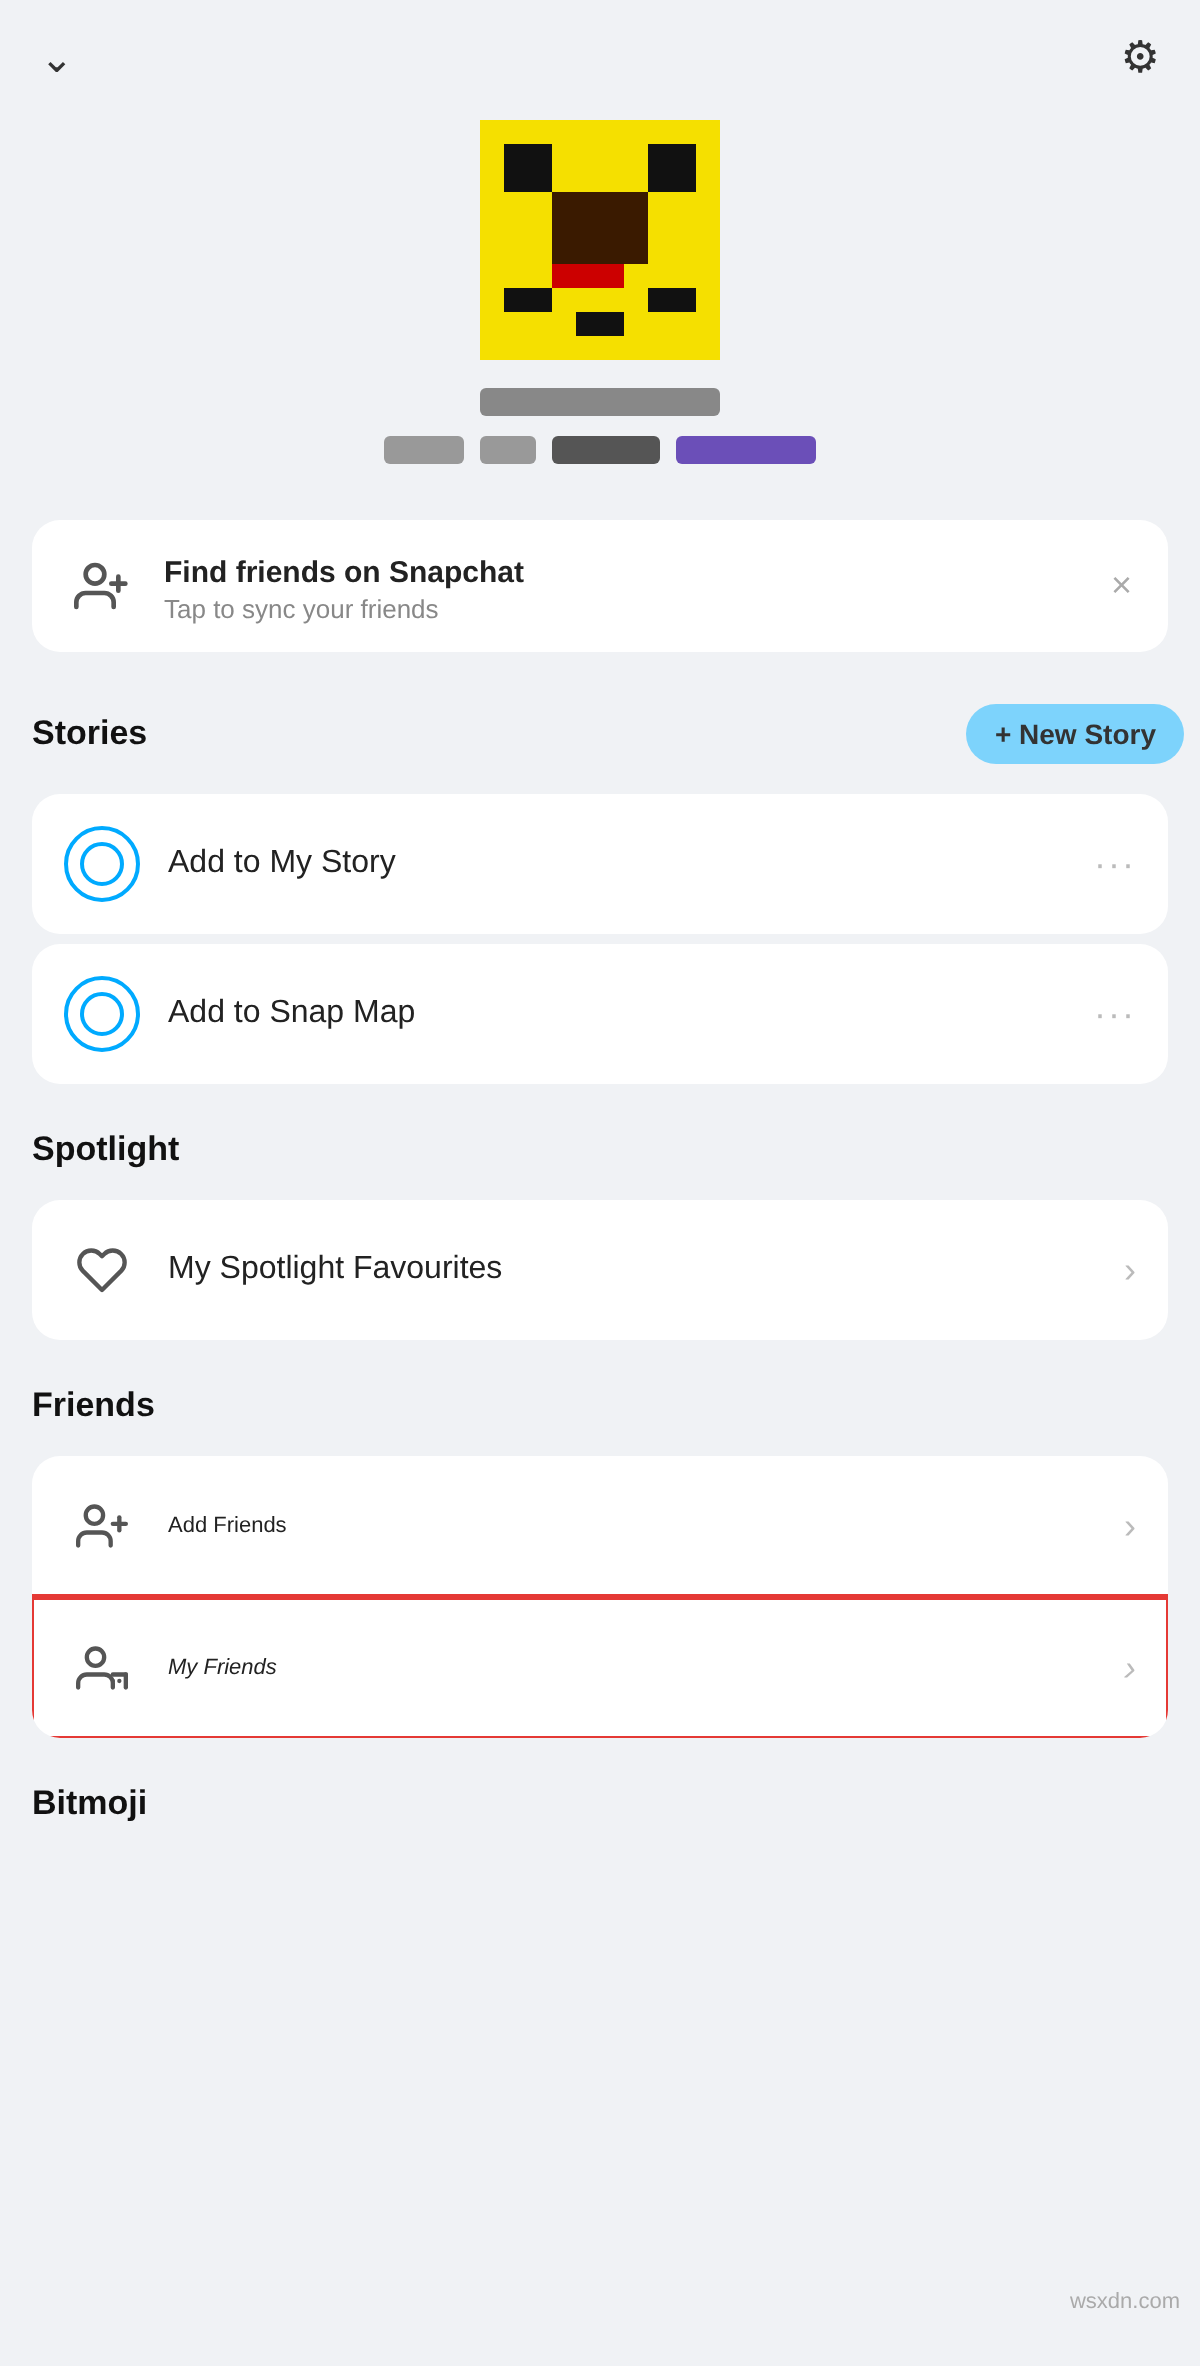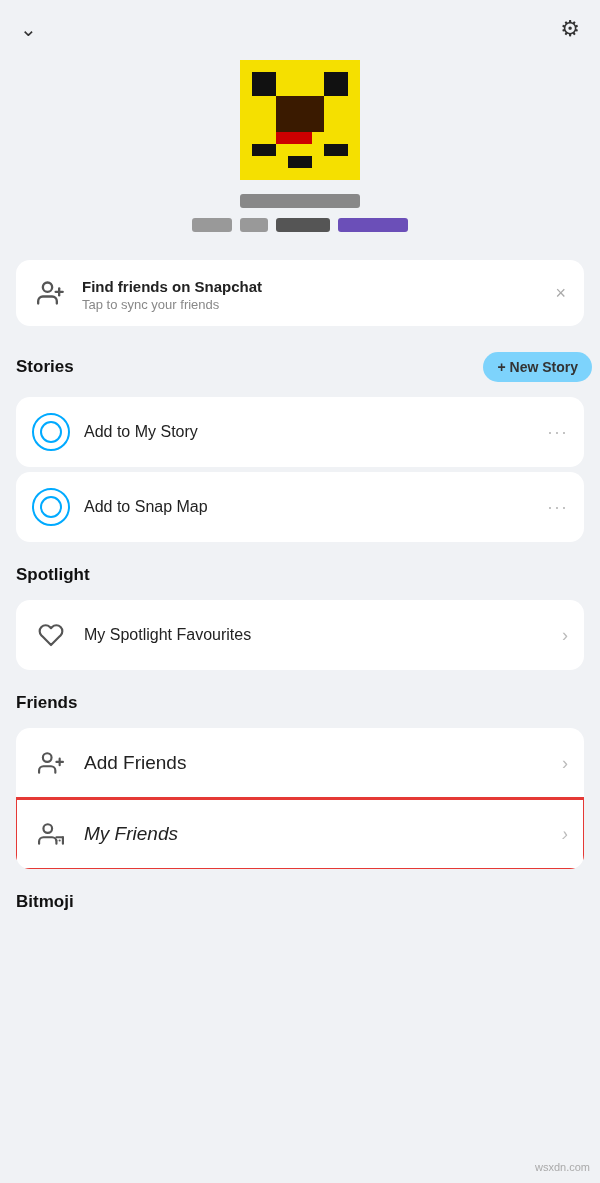--- a/index.html
+++ b/index.html
@@ -248,32 +248,32 @@
       display: flex;
       align-items: center;
       justify-content: center;
       font-size: 24px;
       color: #555;
       flex-shrink: 0;
     }
 
     .friend-label {
       flex: 1;
-      font-size: 19px;
+      font-size: 11px;
       font-weight: 500;
       color: #222;
     }
 
     .bitmoji-section {
       padding: 18px 16px 10px 16px;
     }
 
     .watermark {
       position: fixed;
-      bottom: 10px;
+      bottom: 26px;
       right: 10px;
       font-size: 11px;
       color: #aaa;
       text-align: center;
     }
 
     
     .pixel-art {
       display: block;
       width: 120px;

